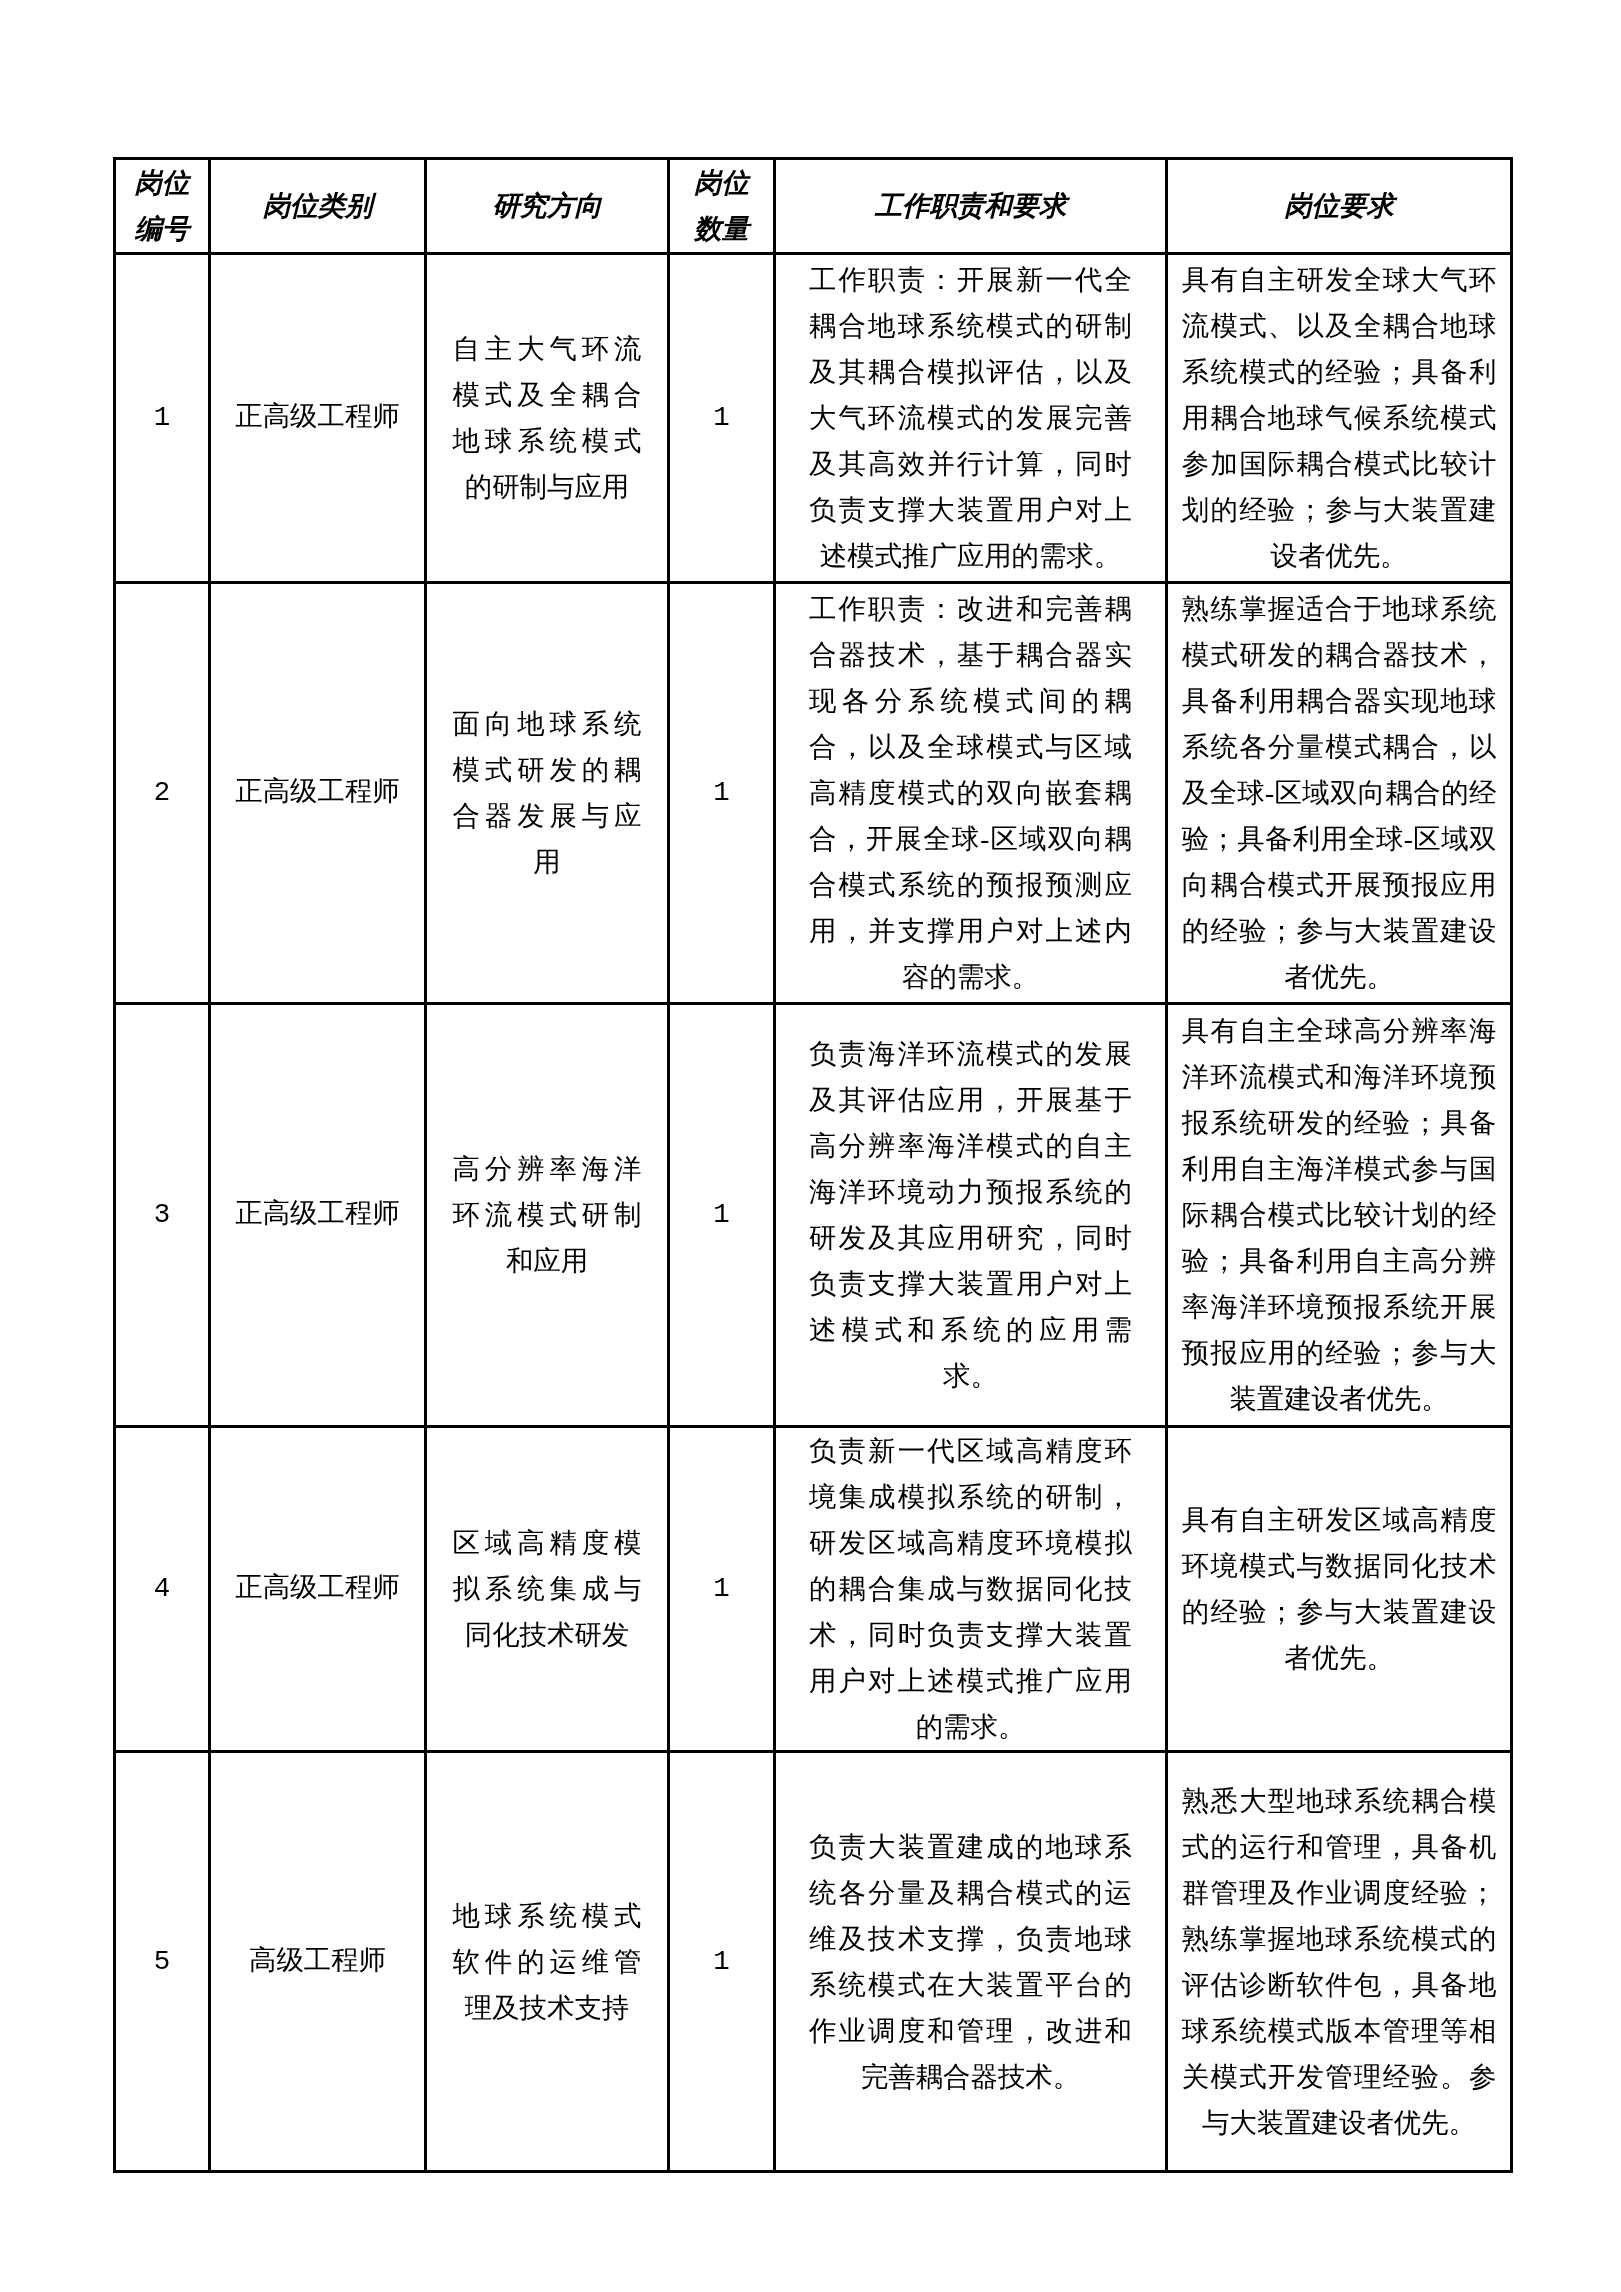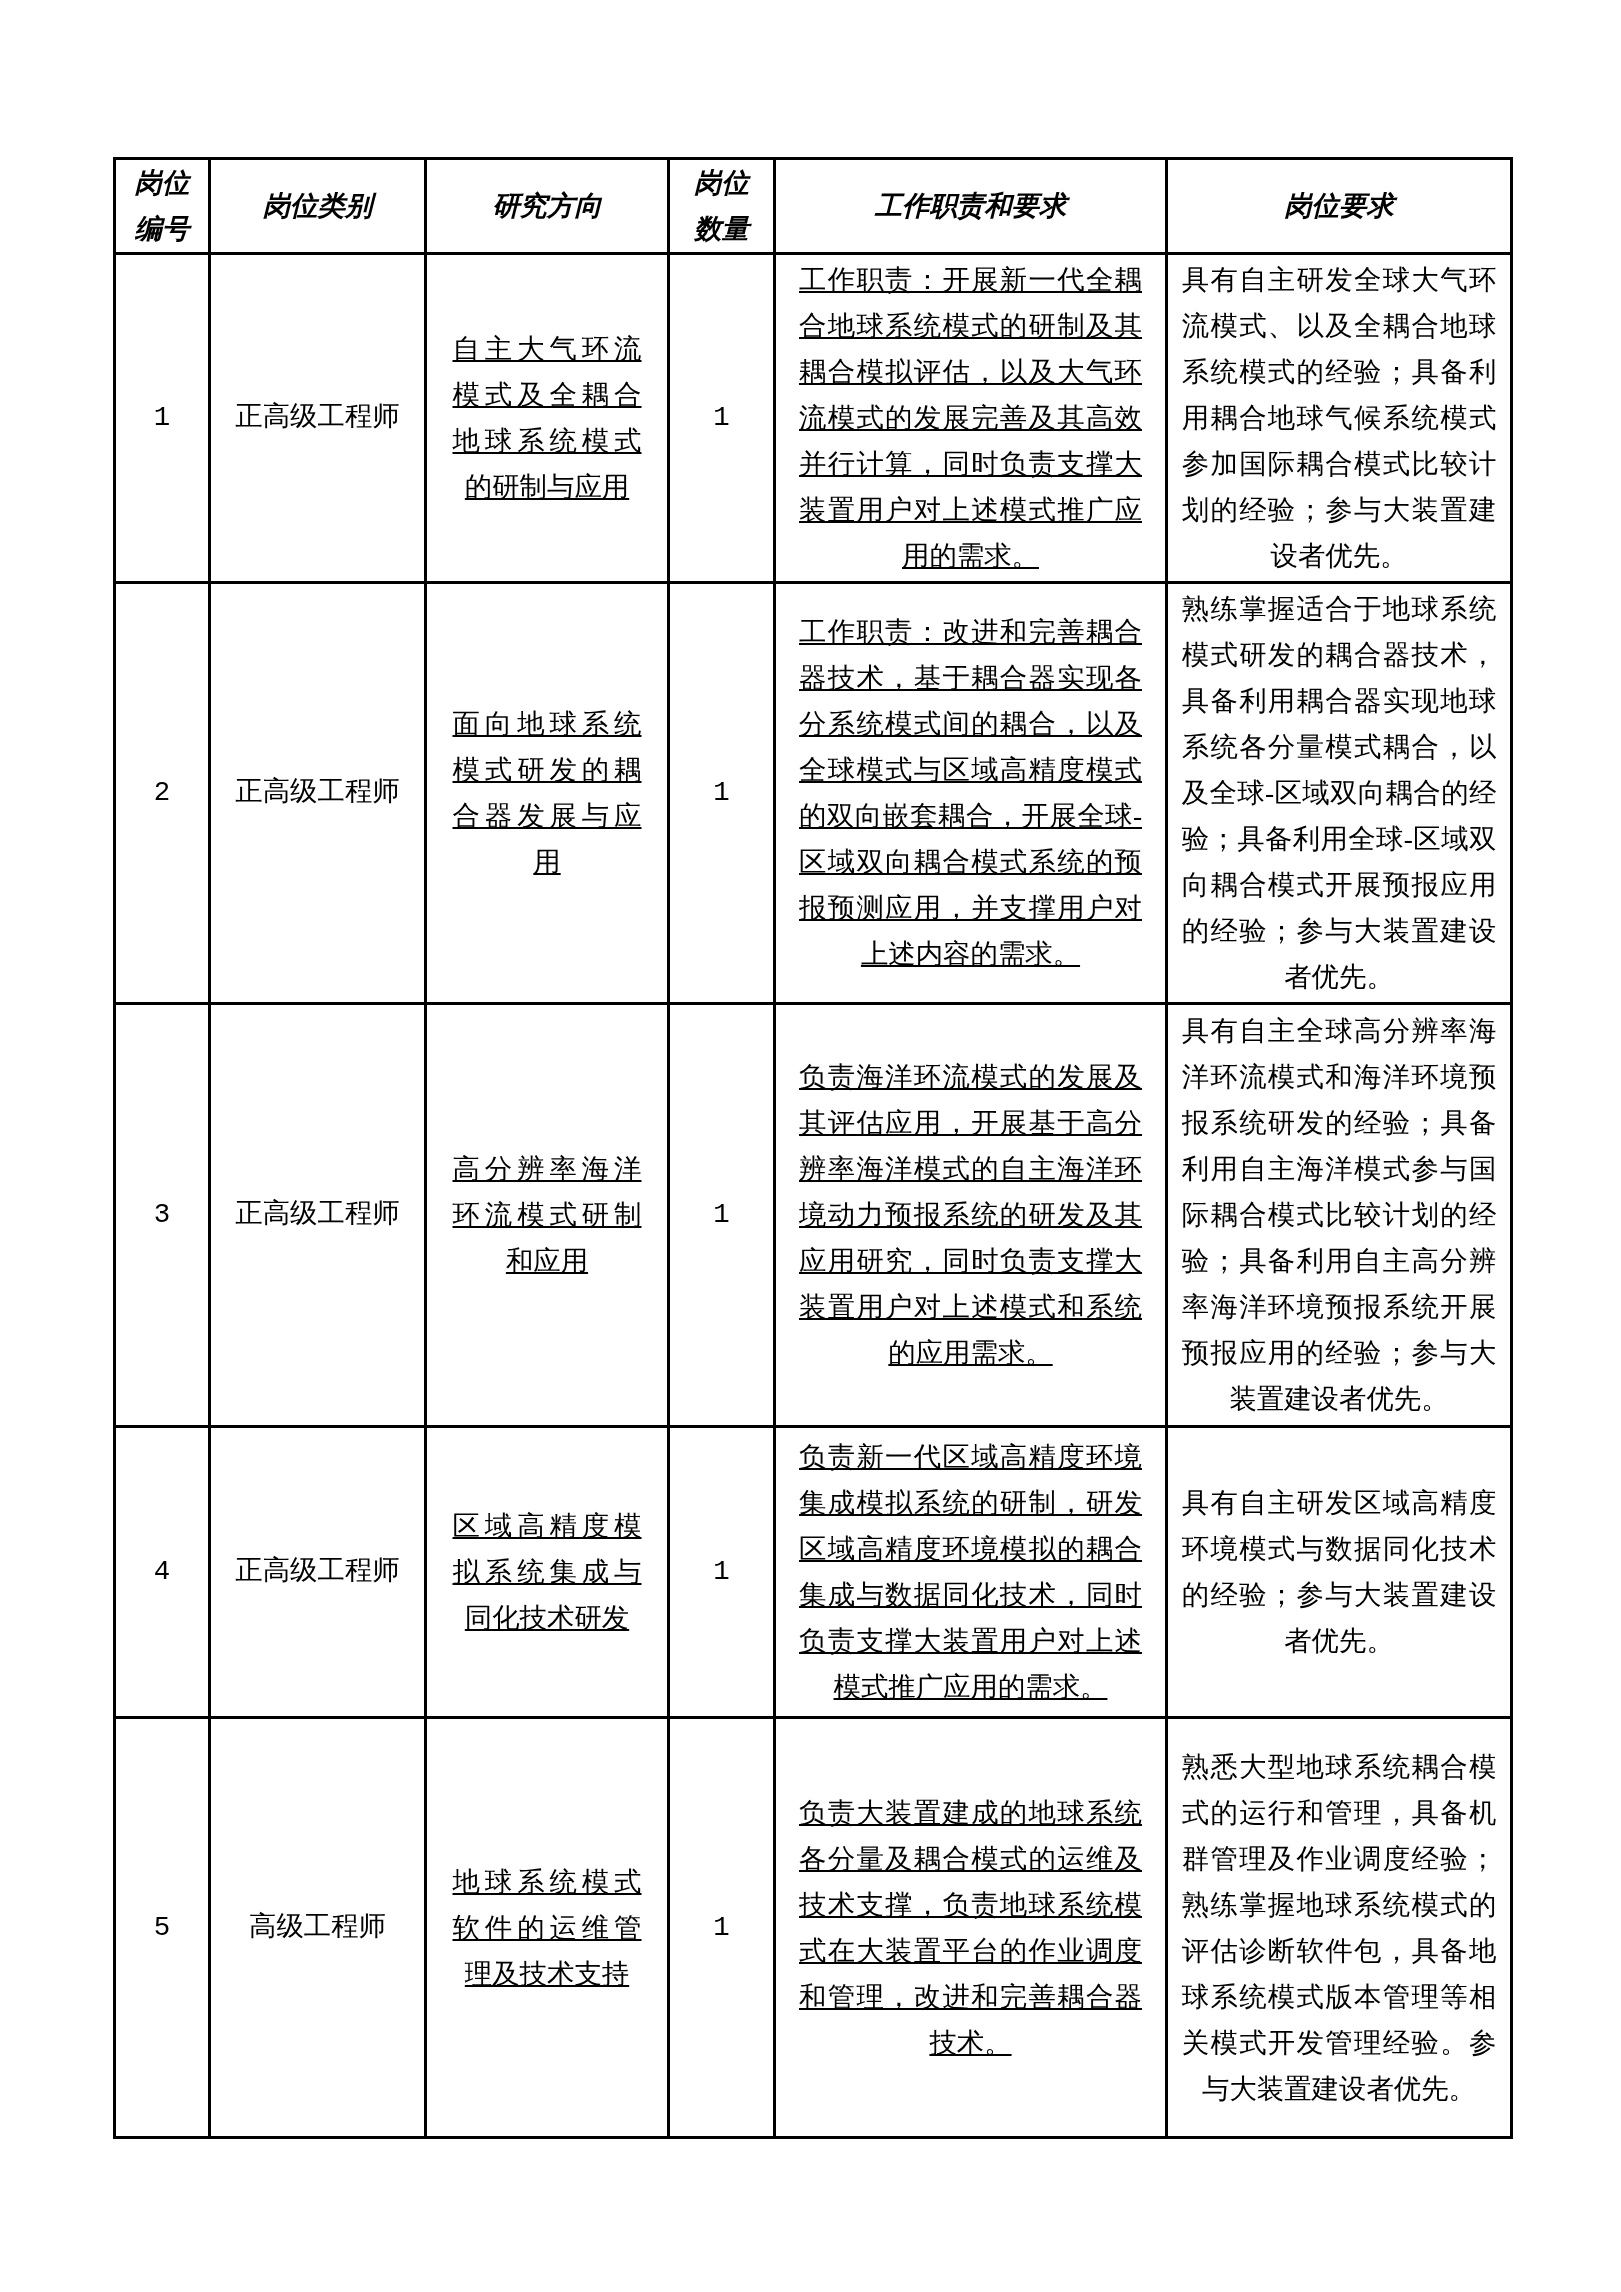--- a/index.html
+++ b/index.html
@@ -59,27 +59,25 @@
   }
   td.c-cat {
     text-align: center;
     padding: 0 5.9px;
     font-family: Liberation Mono, monospace;
   }
   td.c-dir {
     text-align: justify;
     text-align-last: center;
     padding: 0 25.5px;
-    text-decoration: underline;
   }
   td.c-duty {
     text-align: justify;
     text-align-last: center;
-    padding: 0 23px;
-    text-decoration: underline;
+    padding: 0 33px;
   }
   td.c-req {
     text-align: justify;
     text-align-last: center;
     padding: 0 13.7px;
   }
 </style>
 </head>
 <body>
 

